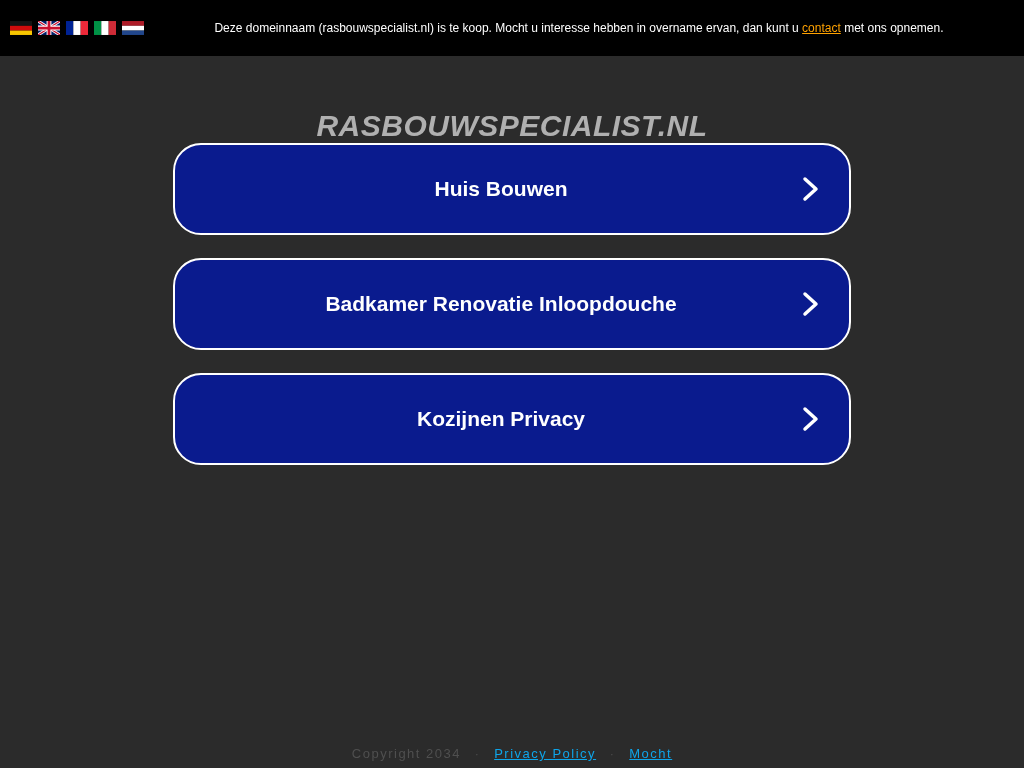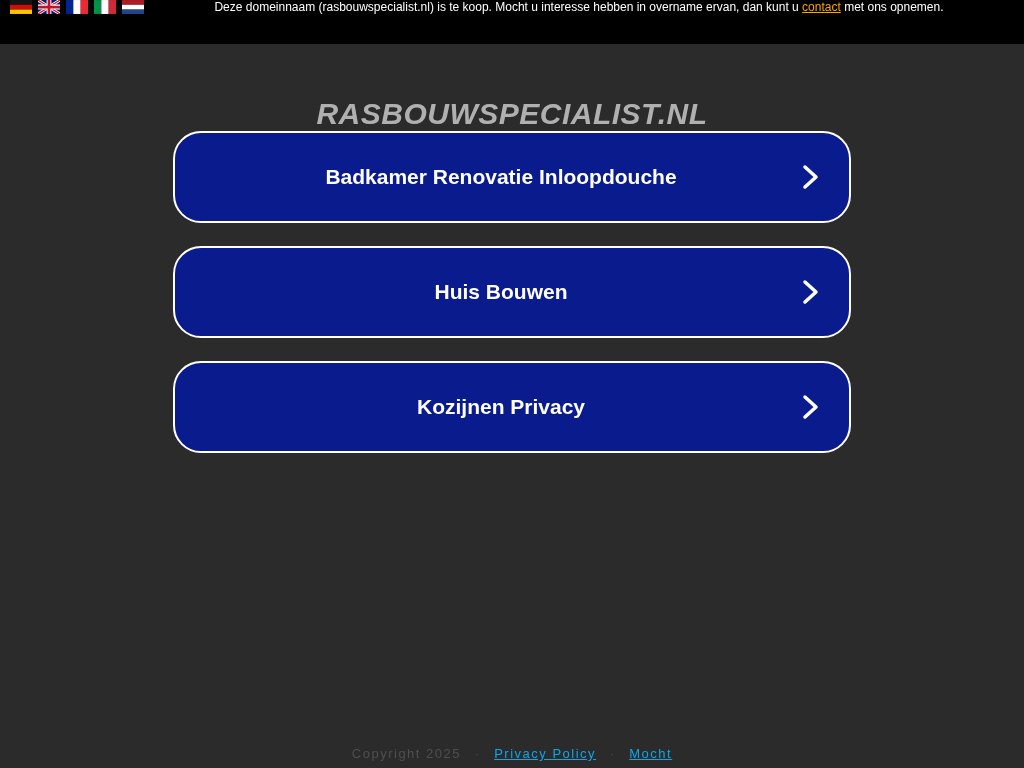--- a/index.html
+++ b/index.html
@@ -6,25 +6,25 @@
   body {
     width: 1024px; height: 768px;
     background: #2b2b2b;
     font-family: "Liberation Sans", sans-serif;
     position: relative;
     overflow: hidden;
   }
 
   
   .topbar {
-    height: 44px;
+    height: 36px;
     background: #000;
     display: flex;
-    align-items: flex-start;
-    padding: 0 10px;
+    align-items: center;
+    padding: 10px 10px;
     color: #fff;
     font-size: 12px;
   }
   .flags {
     display: flex;
     align-items: center;
     gap: 6px;
     flex: 0 0 auto;
   }
   .flag {
@@ -157,42 +157,42 @@
     </span>
   </div>
   <div class="topbar-message"><span>Deze domeinnaam (rasbouwspecialist.nl) is te koop. Mocht u interesse hebben in overname ervan, dan kunt u </span><a class="contact-link">contact</a><span> met ons opnemen.</span></div>
 </div>
 
 <div class="domain-title">RASBOUWSPECIALIST.NL</div>
 
 <div class="content">
 
   <div class="link-button">
-    <span class="link-label">Badkamer Renovatie Inloopdouche</span>
+    <span class="link-label">Huis Bouwen</span>
     <span class="chevron">
       <svg viewBox="0 0 22 28">
         <polyline points="6,4 17,14 6,24" fill="none" stroke="#ffffff" stroke-width="3.5" stroke-linecap="round" stroke-linejoin="round"></polyline>
       </svg>
     </span>
   </div>
 
   <div class="link-button">
-    <span class="link-label">Huis Bouwen</span>
+    <span class="link-label">Badkamer Renovatie Inloopdouche</span>
     <span class="chevron">
       <svg viewBox="0 0 22 28">
         <polyline points="6,4 17,14 6,24" fill="none" stroke="#ffffff" stroke-width="3.5" stroke-linecap="round" stroke-linejoin="round"></polyline>
       </svg>
     </span>
   </div>
 
   <div class="link-button">
     <span class="link-label">Kozijnen Privacy</span>
     <span class="chevron">
       <svg viewBox="0 0 22 28">
         <polyline points="6,4 17,14 6,24" fill="none" stroke="#ffffff" stroke-width="3.5" stroke-linecap="round" stroke-linejoin="round"></polyline>
       </svg>
     </span>
   </div>
 </div>
 
 <div class="footer">
-  <span>Copyright 2025</span><span class="dot">·</span><a>Privacy Policy</a><span class="dot">·</span><a>Mocht</a>
+  <span>Copyright 2034</span><span class="dot">·</span><a>Privacy Policy</a><span class="dot">·</span><a>Mocht</a>
 </div>
 
 </body></html>

